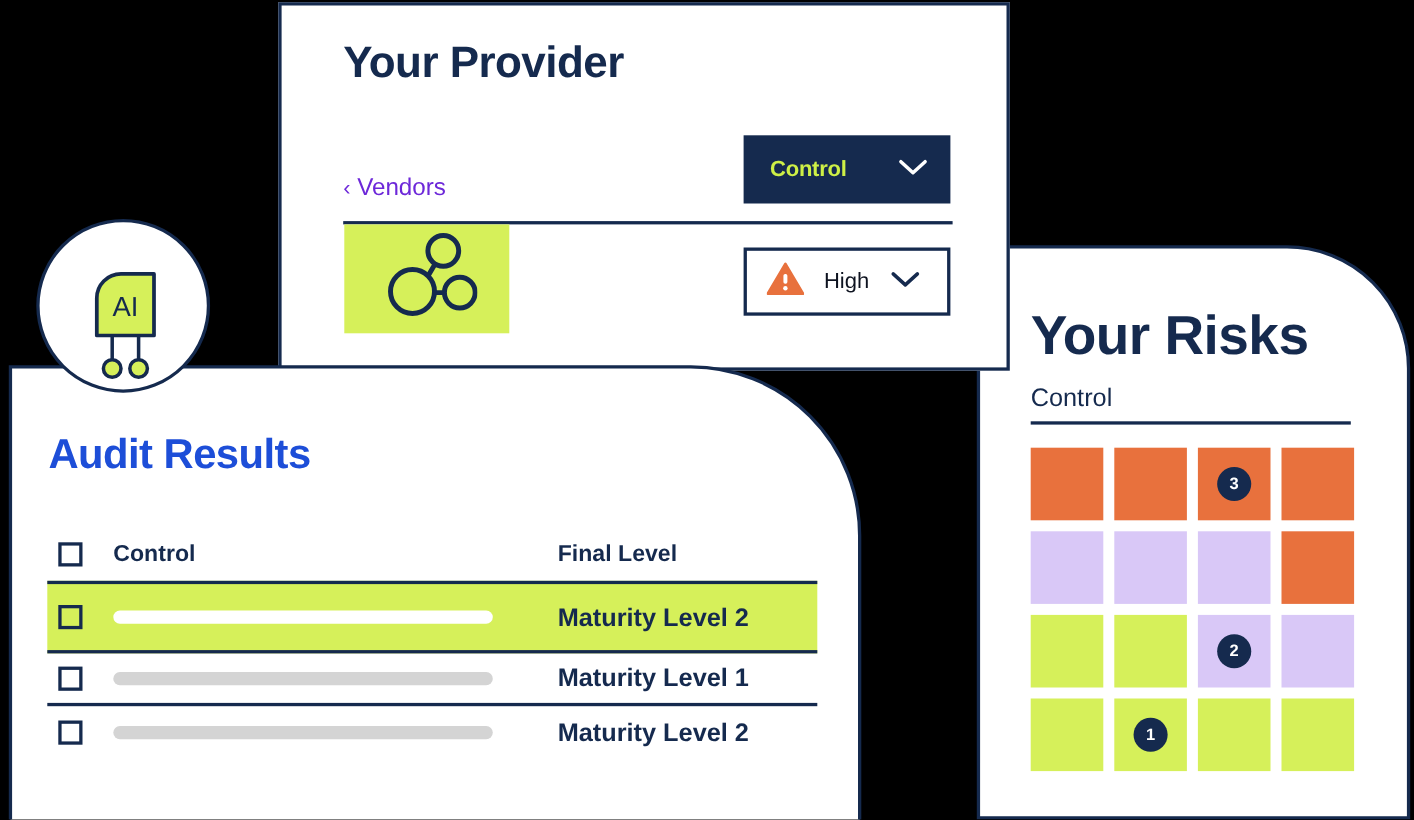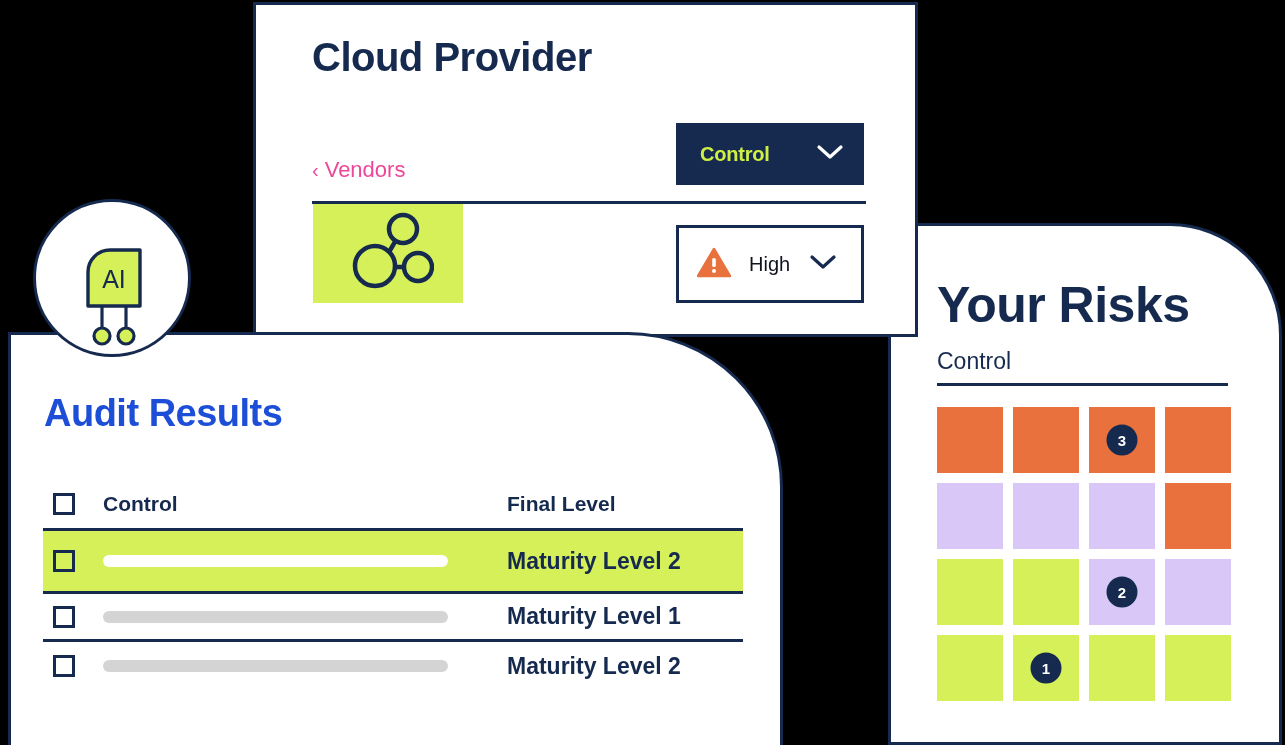--- a/index.html
+++ b/index.html
@@ -43,21 +43,21 @@
     color: #152A4E;
     letter-spacing: -0.5px;
     white-space: nowrap;
   }
   .cloud-back {
     position: absolute;
     left: 56px;
     top: 152px;
     font-size: 22px;
     font-weight: 500;
-    color: #ec4899;
+    color: #6d28d9;
     white-space: nowrap;
   }
   .cloud-back .chev-left {
     display: inline-block;
     margin-right: 6px;
     font-size: 20px;
     font-weight: 400;
   }
   .approved-btn {
     position: absolute;
@@ -96,21 +96,21 @@
     background: #D6F05A;
     display: flex;
     align-items: center;
     justify-content: center;
   }
   .high-select {
     position: absolute;
     left: 420px;
     top: 220px;
     width: 188px;
-    height: 78px;
+    height: 62px;
     background: #ffffff;
     border: 3px solid #152A4E;
     box-sizing: border-box;
     display: flex;
     align-items: center;
     padding: 0 24px 0 18px;
     cursor: pointer;
   }
   .high-select .lbl {
     font-size: 20px;
@@ -317,21 +317,21 @@
         <div class="cell" style="background: rgb(214, 240, 90);"></div>
         <div class="cell" style="background: rgb(214, 240, 90);">
           <span class="badge">1</span>
         </div>
         <div class="cell" style="background: rgb(214, 240, 90);"></div>
         <div class="cell" style="background: rgb(214, 240, 90);"></div>
       </div>
   </div>
 
   <div class="card-cloud">
-    <div class="cloud-title">Cloud Provider</div>
+    <div class="cloud-title">Your Provider</div>
 
     <div class="cloud-back">
       <span class="chev-left">‹</span><span>Vendors</span>
     </div>
 
     <div class="approved-btn">
       <span class="lbl">Control</span>
       <span>
         <svg width="28" height="18" viewBox="0 0 28 18" aria-hidden="true">
           <polyline points="3,4 14,14 25,4" fill="none" stroke="#ffffff" stroke-width="3.2" stroke-linecap="round" stroke-linejoin="round"></polyline>

